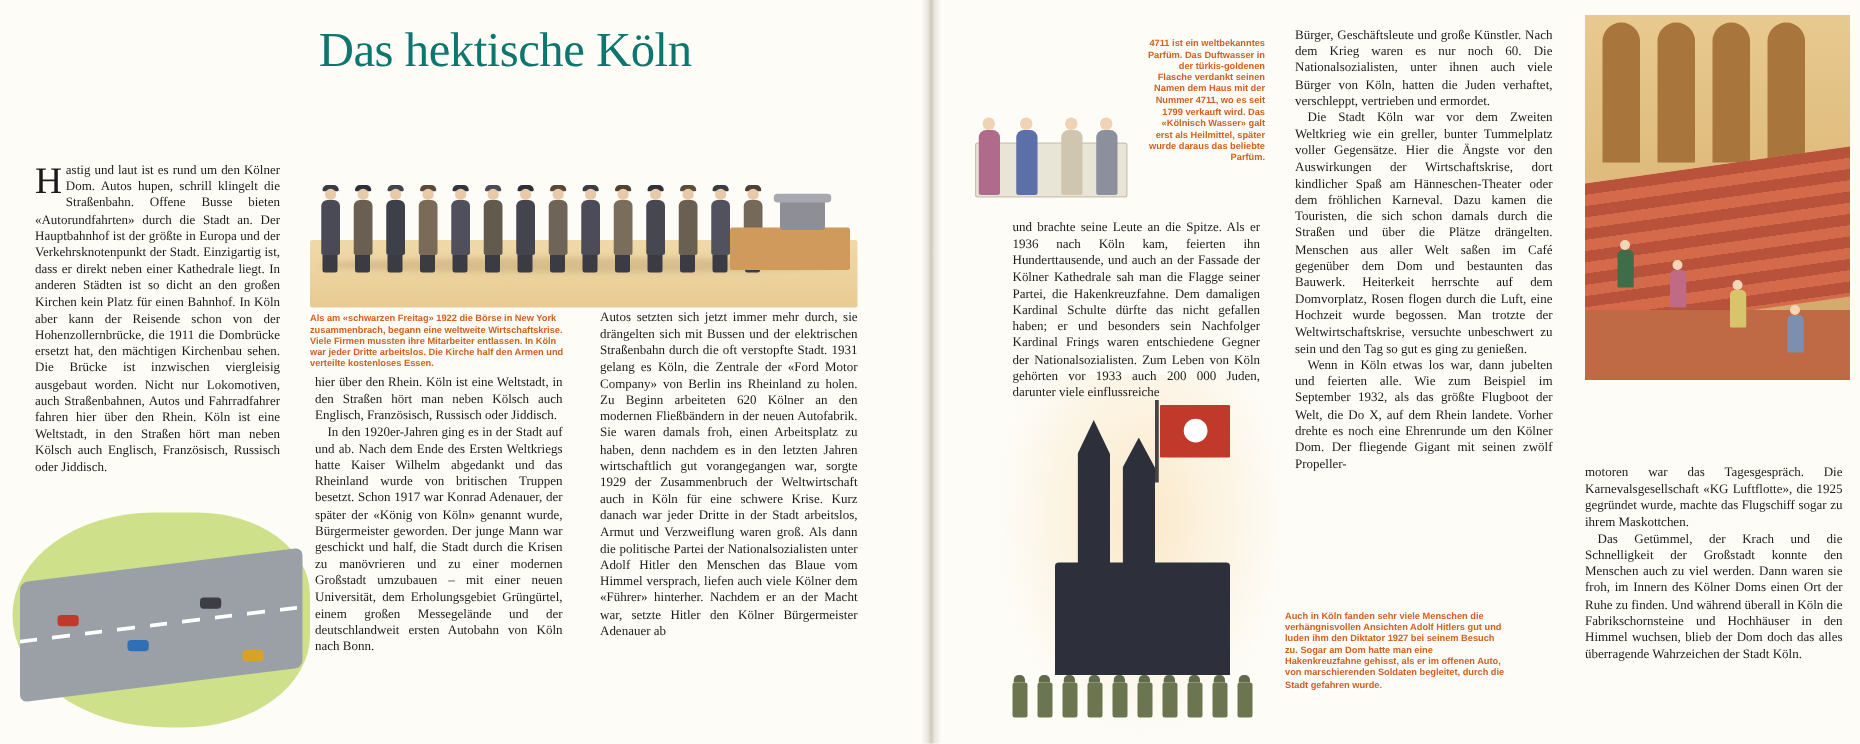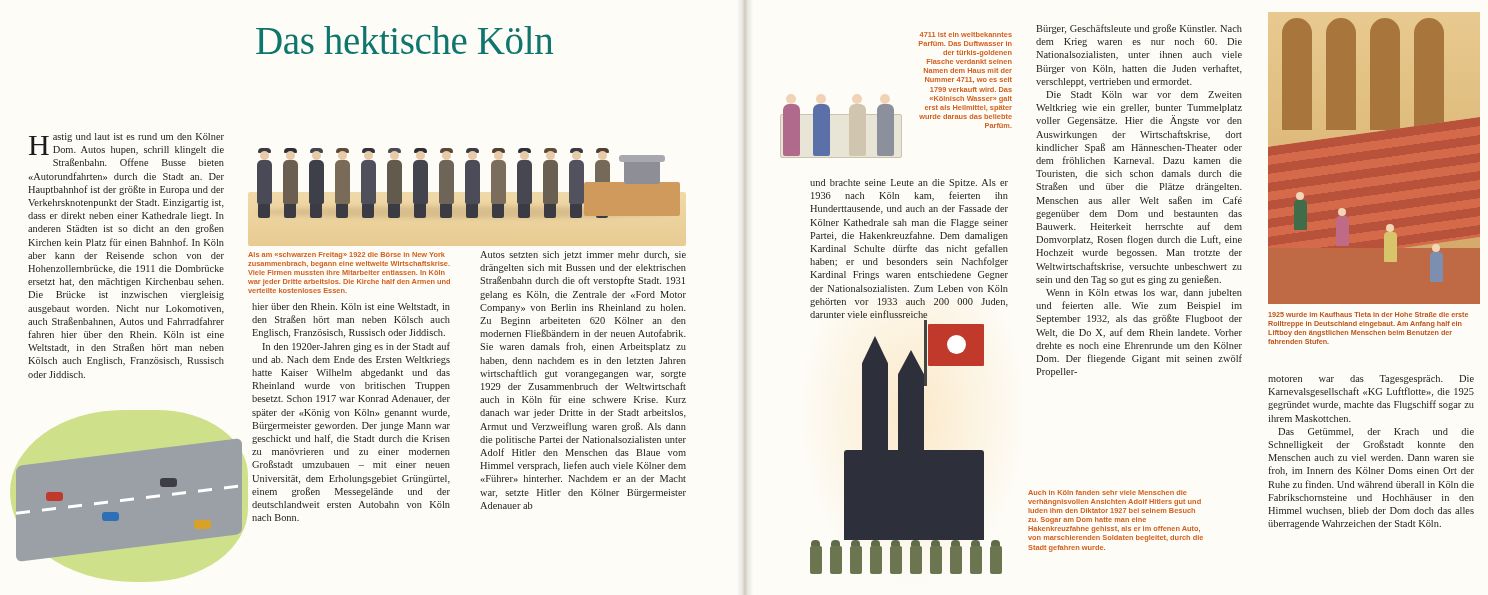--- a/index.html
+++ b/index.html
@@ -339,21 +339,20 @@
     <div class="tfig" style="left:114px;top:212px;">
         <div class="h"></div>
         <div class="b" style="background:#d8c46a;"></div>
       </div>
     <div class="tfig" style="left:160px;top:232px;">
         <div class="h"></div>
         <div class="b" style="background:#7d8fb0;"></div>
       </div>
   </div>
 
-  <div class="cap" style="left:1268px;top:310px;width:208px;">1925 wurde im Kaufhaus Tieta in der Hohe Straße die erste Rolltreppe in Deutschland eingebaut. Am Anfang half ein Liftboy den ängstlichen Menschen beim Benutzen der fahrenden Stufen.</div>
 
   <div class="col" style="left:810px;top:176px;width:198px;height:130px;">
     <p>und brachte seine Leute an die Spitze. Als er 1936 nach Köln kam, feierten ihn Hunderttausende, und auch an der Fassade der Kölner Kathedrale sah man die Flagge seiner Partei, die Hakenkreuzfahne. Dem damaligen Kardinal Schulte dürfte das nicht gefallen haben; er und besonders sein Nachfolger Kardinal Frings waren entschiedene Gegner der Nationalsozialisten. Zum Leben von Köln gehörten vor 1933 auch 200 000 Juden, darunter viele einflussreiche</p>
   </div>
 
   <div class="col" style="left:1036px;top:22px;width:206px;height:450px;">
     <p>Bürger, Geschäftsleute und große Künstler. Nach dem Krieg waren es nur noch 60. Die Nationalsozialisten, unter ihnen auch viele Bürger von Köln, hatten die Juden verhaftet, verschleppt, vertrieben und ermordet.</p>
     <p>Die Stadt Köln war vor dem Zweiten Weltkrieg wie ein greller, bunter Tummelplatz voller Gegensätze. Hier die Ängste vor den Auswirkungen der Wirtschaftskrise, dort kindlicher Spaß am Hänneschen-Theater oder dem fröhlichen Karneval. Dazu kamen die Touristen, die sich schon damals durch die Straßen und über die Plätze drängelten. Menschen aus aller Welt saßen im Café gegenüber dem Dom und bestaunten das Bauwerk. Heiterkeit herrschte auf dem Domvorplatz, Rosen flogen durch die Luft, eine Hochzeit wurde begossen. Man trotzte der Weltwirtschaftskrise, versuchte unbeschwert zu sein und den Tag so gut es ging zu genießen.</p>
     <p>Wenn in Köln etwas los war, dann jubelten und feierten alle. Wie zum Beispiel im September 1932, als das größte Flugboot der Welt, die Do X, auf dem Rhein landete. Vorher drehte es noch eine Ehrenrunde um den Kölner Dom. Der fliegende Gigant mit seinen zwölf Propeller-</p>
   </div>

